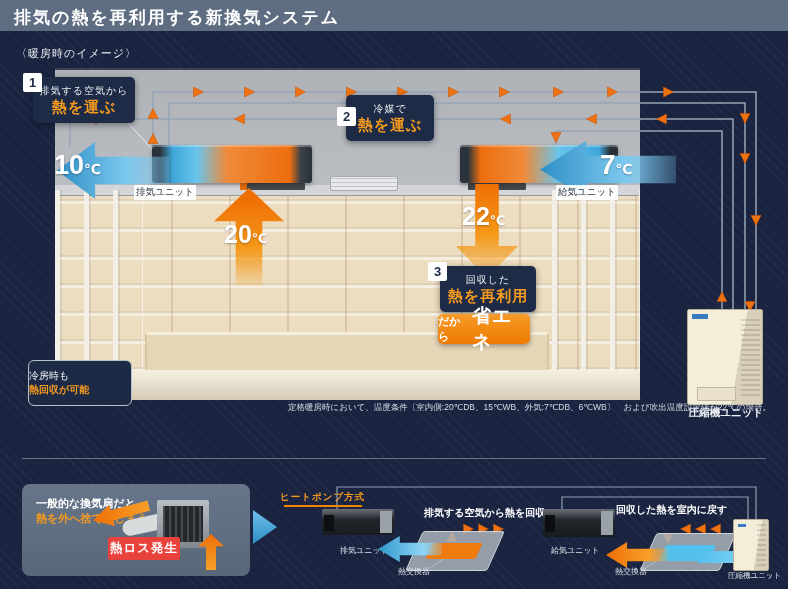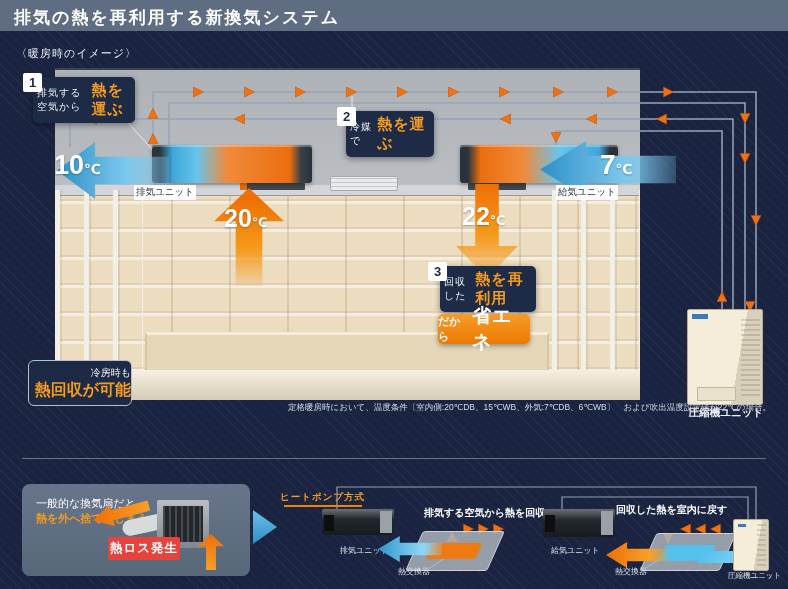--- a/index.html
+++ b/index.html
@@ -48,46 +48,46 @@
   .arrow-down{clip-path:polygon(31% 0,69% 0,69% 66%,100% 66%,50% 100%,0 66%,31% 66%);}
   .flow-blue{background:linear-gradient(to right,#2e8fc6,#7cc8ee 62%,rgba(124,200,238,.25));}
   .flow-orange-up{background:linear-gradient(to top,rgba(247,150,20,.12),#f59a1a 38%,#ee7005 88%);}
   .flow-orange-down{background:linear-gradient(to bottom,#ee7005,#f59a1a 55%,rgba(247,150,20,.15));}
   .temp{position:absolute;font-weight:bold;color:#fff;text-shadow:0 1px 2px rgba(0,0,0,.3);white-space:nowrap;}
   .temp .unit{font-size:14px;}
   
   .numbox{position:absolute;width:19px;height:19px;background:#fff;color:#1d2b47;border-radius:2px;
     display:flex;align-items:center;justify-content:center;font-size:13px;font-weight:bold;z-index:6;}
   .callout{position:absolute;background:#1d2b47;border-radius:5px;box-shadow:0 2px 6px rgba(0,0,0,.4);
-    display:flex;flex-direction:row;align-items:center;justify-content:center;z-index:5;padding:2px 4px;}
+    display:flex;flex-direction:column;align-items:center;justify-content:center;z-index:5;padding:2px 4px;}
   .callout .l1{font-size:10px;color:#eef1f5;letter-spacing:1px;}
   .callout .l2{font-size:15px;font-weight:bold;color:#f59b1e;letter-spacing:1px;}
   .eco{position:absolute;left:438px;top:314px;width:92px;height:30px;background:linear-gradient(180deg,#f59b2a,#ee7a00);
     border-radius:5px;display:flex;align-items:center;justify-content:center;gap:2px;z-index:5;box-shadow:0 2px 5px rgba(0,0,0,.35);}
   .eco .s{font-size:11px;font-weight:bold;}
   .eco .b{font-size:19px;font-weight:bold;letter-spacing:1px;}
   .coolnote{position:absolute;left:28px;top:360px;width:102px;height:44px;background:#1c2a45;border:1px solid #b9c0c9;border-radius:6px;
-    display:flex;flex-direction:column;align-items:flex-end;justify-content:center;z-index:5;}
+    display:flex;flex-direction:column;align-items:flex-start;justify-content:center;z-index:5;}
   .coolnote .l1{font-size:10px;color:#eef1f5;}
-  .coolnote .l2{font-size:16px;font-weight:bold;color:#f59b1e;}
+  .coolnote .l2{font-size:10px;font-weight:bold;color:#f59b1e;}
   .unit-label{position:absolute;height:15px;background:rgba(255,255,255,.95);color:#2a3340;font-size:9.5px;
     display:flex;align-items:center;justify-content:center;border-radius:1px;z-index:4;}
   .footnote{position:absolute;left:288px;top:402px;font-size:8.5px;color:#d8dde6;letter-spacing:0;}
   
   .compressor{position:absolute;background:linear-gradient(100deg,#f3edda 0 66%,#d9d0ba 66%);border:1px solid #b8ad94;border-radius:2px;}
   .compressor .logo{position:absolute;left:4px;top:4px;width:16px;height:5px;background:#3a7abf;}
   .compressor .grille{position:absolute;right:2px;top:8%;width:26%;height:84%;
     background:repeating-linear-gradient(0deg, rgba(0,0,0,.12) 0 2px, transparent 2px 5px);}
   .compressor .feet{position:absolute;left:12%;bottom:3px;width:50%;height:12px;border:1px solid #c2b89e;background:#e9e1cc;}
   .comp-label{position:absolute;text-align:center;font-size:10.5px;font-weight:bold;color:#eef1f6;}
   
   .sec2-title{position:absolute;left:22px;top:429px;font-size:17px;font-weight:bold;letter-spacing:2px;color:#fff;}
   .sec2-rule{position:absolute;left:22px;top:458px;width:744px;height:1px;background:#8b94a2;opacity:.7;}
   .fanbox{position:absolute;left:22px;top:484px;width:228px;height:92px;background:linear-gradient(#66758a,#596878);border-radius:8px;}
-  .fanbox .t1{position:absolute;left:14px;top:12px;font-size:11px;font-weight:normal;color:#fff;}
+  .fanbox .t1{position:absolute;left:14px;top:12px;font-size:11px;font-weight:bold;color:#fff;}
   .fanbox .t2{position:absolute;left:14px;top:27px;font-size:11px;font-weight:bold;color:#f59b1e;}
   .fan-duct{position:absolute;left:100px;top:32px;width:52px;height:16px;background:#d8dbdc;border-radius:8px;transform:rotate(-12deg);}
   .fan-body{position:absolute;left:135px;top:16px;width:52px;height:48px;background:linear-gradient(#b9bec4,#7e868e);border-radius:2px;}
   .fan-body .grid{position:absolute;left:6px;top:6px;width:40px;height:36px;background:#24282c;
     background-image:repeating-linear-gradient(90deg, rgba(255,255,255,.16) 0 2px, transparent 2px 6px);}
   .alert{position:absolute;left:86px;top:53px;width:72px;height:23px;background:#e8423c;border-radius:2px;z-index:3;
     display:flex;align-items:center;justify-content:center;font-size:12.5px;font-weight:bold;letter-spacing:1px;}
   .chev{position:absolute;left:253px;top:510px;width:24px;height:34px;background:linear-gradient(#6cc0e8,#2e8fc6);
     clip-path:polygon(0 0,100% 50%,0 100%);}
   .hp-label{position:absolute;left:280px;top:491px;font-size:9.5px;font-weight:bold;color:#f59b1e;letter-spacing:1px;}
@@ -180,40 +180,40 @@
   <div class="hvac-unit unit-exhaust" style="left:152px;top:145px;width:160px;"></div>
   <div class="hvac-unit unit-supply" style="left:460px;top:145px;width:158px;"></div>
 
   <div class="abs arrow-left flow-blue" style="left:57px;top:142px;width:112px;height:57px;"></div>
   <div class="abs arrow-left flow-blue" style="left:540px;top:141px;width:136px;height:57px;"></div>
   <div class="abs arrow-up flow-orange-up" style="left:214px;top:188px;width:70px;height:98px;"></div>
   <div class="abs arrow-down flow-orange-down" style="left:456px;top:184px;width:62px;height:94px;"></div>
 
   <div class="temp" style="left:54px;top:150px;font-size:27px;"><span>10</span><span class="unit">℃</span></div>
   <div class="temp" style="left:600px;top:149px;font-size:28px;"><span>7</span><span class="unit">℃</span></div>
-  <div class="temp" style="left:224px;top:204px;font-size:25px;"><span>20</span><span class="unit" style="font-size:13px">℃</span></div>
+  <div class="temp" style="left:224px;top:220px;font-size:25px;"><span>20</span><span class="unit" style="font-size:13px">℃</span></div>
   <div class="temp" style="left:462px;top:202px;font-size:25px;"><span>22</span><span class="unit" style="font-size:13px">℃</span></div>
 
   <div class="compressor" style="left:687px;top:309px;width:74px;height:94px;">
     <div class="logo"></div>
     <div class="grille"></div>
     <div class="feet"></div>
   </div>
   <div class="comp-label" style="left:681px;top:406px;width:90px;">圧縮機ユニット</div>
 
   <div class="unit-label" style="left:134px;top:185px;width:62px;">排気ユニット</div>
   <div class="unit-label" style="left:556px;top:185px;width:62px;">給気ユニット</div>
 
   <div class="numbox" style="left:23px;top:73px;">1</div>
   <div class="callout" style="left:33px;top:77px;width:94px;height:42px;">
     <span class="l1">排気する空気から</span>
     <span class="l2">熱を運ぶ</span>
   </div>
   <div class="numbox" style="left:337px;top:107px;">2</div>
-  <div class="callout" style="left:346px;top:111px;width:80px;height:42px;font-family:Liberation Mono, monospace;">
+  <div class="callout" style="left:346px;top:95px;width:80px;height:42px;font-family:Liberation Mono, monospace;">
     <span class="l1">冷媒で</span>
     <span class="l2">熱を運ぶ</span>
   </div>
   <div class="numbox" style="left:428px;top:262px;">3</div>
   <div class="callout" style="left:440px;top:266px;width:88px;height:42px;">
     <span class="l1">回収した</span>
     <span class="l2">熱を再利用</span>
   </div>
 
   <div class="eco">

